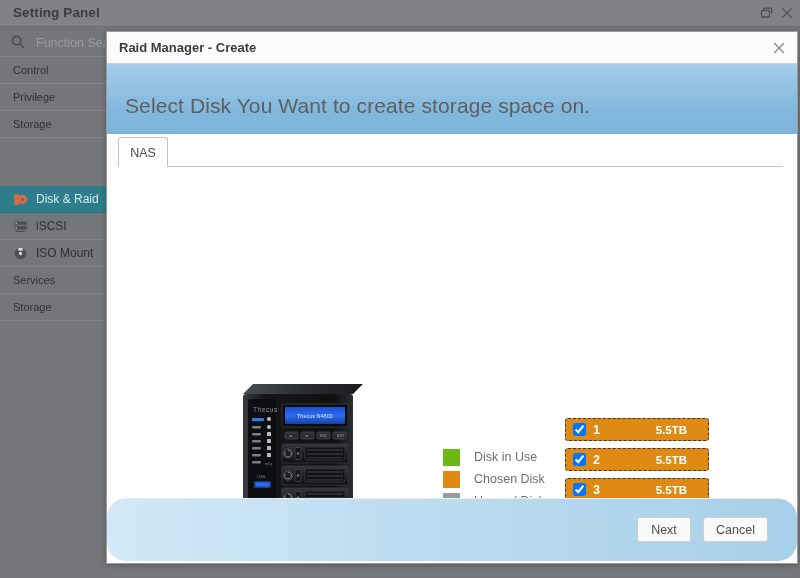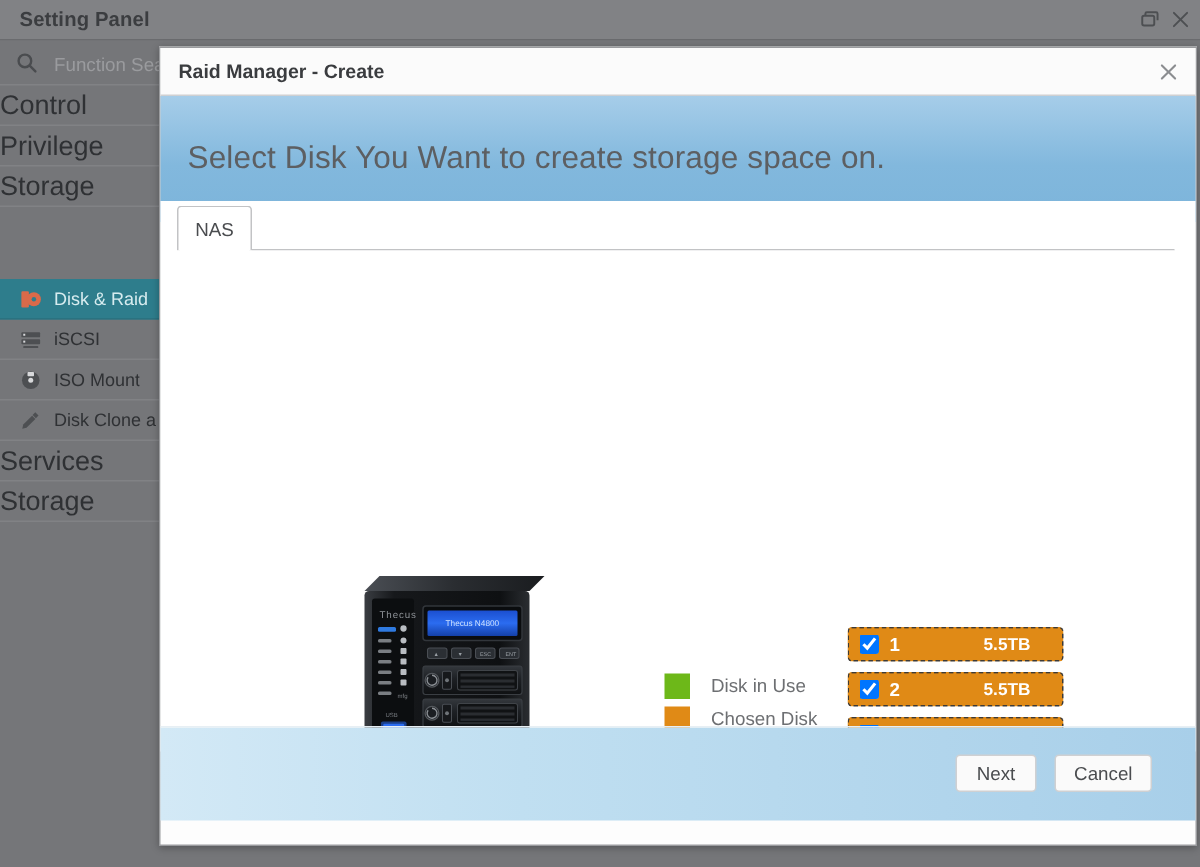--- a/index.html
+++ b/index.html
@@ -81,21 +81,22 @@
     left: 0; top: 57px;
     width: 186px; bottom: 0;
   }
   .nav-item {
     position: relative;
     height: 27px;
     border-bottom: 1px solid #818285;
     box-sizing: border-box;
     display: flex;
     align-items: center;
-    font-size: 18px;
+    padding-left: 13px;
+    font-size: 11px;
     color: #2f3134;
     cursor: default;
   }
   .nav-item.sub {
     padding-left: 11px;
     font-size: 12px;
   }
   .nav-item.sub .nav-ico {
     width: 19px; height: 19px;
     margin-right: 6px;
@@ -270,24 +271,25 @@
     right: 21px;
     font-size: 11.5px;
     font-weight: bold;
     color: #ffffff;
     margin-left: 16px;
   }
 
   
   #dlg-footer {
     position: absolute;
-    left: 0; right: 0; bottom: 16px;
+    left: 0; right: 0; bottom: 2px;
     height: 62px;
     background: linear-gradient(to right, #d3e9f6 0%, #c0dff1 35%, #a8cfe9 100%);
     border-top: 1px solid #e7eff4;
+    border-radius: 19px;
   }
   .dlg-btn {
     position: absolute;
     top: 18px;
     height: 25px;
     min-width: 54px;
     padding: 0 12px;
     background: #fafafa;
     border: 1px solid #cfd0d2;
     border-radius: 3px;
@@ -374,29 +376,20 @@
       <span class="nav-ico">
         <svg viewBox="0 0 18 18" width="15" height="15">
           <circle cx="9" cy="9" r="7" fill="#4d4f52"></circle>
           <circle cx="9" cy="9" r="2" fill="#d8d9db"></circle>
           <rect x="6.4" y="2.3" width="5.2" height="3.4" rx=".6" fill="#d8d9db"></rect>
         </svg>
       </span>
       <span class="nav-label">ISO Mount</span>
     </div>
 
-    <div class="nav-item sub">
-      <span class="nav-ico">
-        <svg viewBox="0 0 18 18" width="15" height="15" fill="#4d4f52">
-          <path d="M12.6 2.2l2.6 2.6-2.1 2.1-2.6-2.6z"></path>
-          <path d="M10.1 4.9l2.6 2.6-7.1 7.1-3.4.8.8-3.4z"></path>
-        </svg>
-      </span>
-      <span class="nav-label">Disk Clone a</span>
-    </div>
 
     <div class="nav-item">
       <span class="nav-label">Services</span>
     </div>
 
     <div class="nav-item">
       <span class="nav-label">Storage</span>
     </div>
 
   </div>

